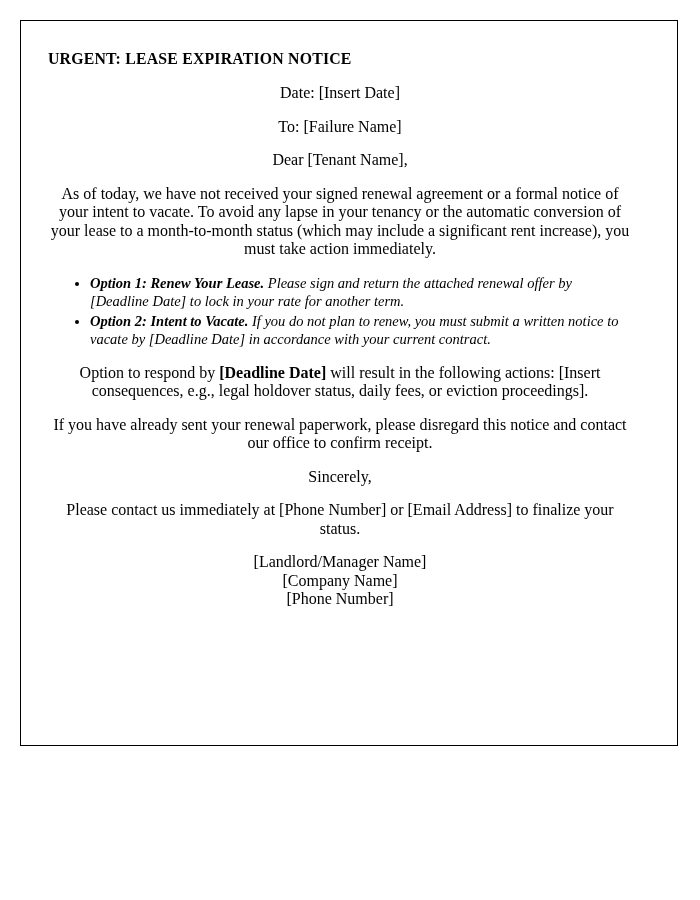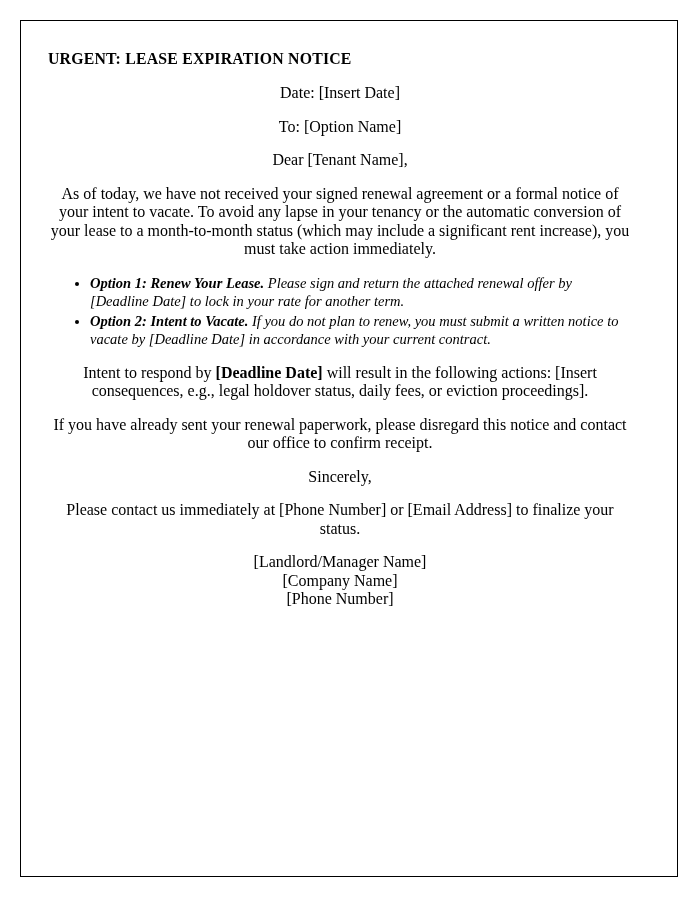--- a/index.html
+++ b/index.html
@@ -14,21 +14,21 @@
     background: #ffffff;
     font-family: "Liberation Serif", serif;
     color: #000000;
     overflow: hidden;
   }
   .letter-frame {
     position: absolute;
     left: 20px;
     top: 20px;
     width: 658px;
-    height: 857px;
+    height: 726px;
     border: 1px solid #000000;
     box-sizing: border-box;
     padding: 29px 45px 30px 27px;
   }
   .letter-frame h1 {
     font-size: 15.8px;
     font-weight: bold;
     margin: 0 0 16px 0;
     letter-spacing: 0.2px;
   }
@@ -58,34 +58,34 @@
 </head>
 <body>
 
 <div class="page">
   <div class="letter-frame">
 
     <h1>URGENT: LEASE EXPIRATION NOTICE</h1>
 
     <p>Date: [Insert Date]</p>
 
-    <p><span>To: [Option Name]</span><br></p>
+    <p><span>To: [Failure Name]</span><br></p>
 
     <p>Dear [Tenant Name],</p>
 
 
     <p>As of today, we have not received your signed renewal agreement or a formal notice of your intent to vacate. To avoid any lapse in your tenancy or the automatic conversion of your lease to a month-to-month status (which may include a significant rent increase), you must take action immediately.</p>
 
 
     <ul>
       <li><strong>Option 1: Renew Your Lease.</strong><span> Please sign and return the attached renewal offer by [Deadline Date] to lock in your rate for another term.</span></li>
       <li><strong>Option 2: Intent to Vacate.</strong><span> If you do not plan to renew, you must submit a written notice to vacate by [Deadline Date] in accordance with your current contract.</span></li>
     </ul>
 
-    <p><span>Intent to respond by </span><strong>[Deadline Date]</strong><span> will result in the following actions: [Insert consequences, e.g., legal holdover status, daily fees, or eviction proceedings].</span></p>
+    <p><span>Option to respond by </span><strong>[Deadline Date]</strong><span> will result in the following actions: [Insert consequences, e.g., legal holdover status, daily fees, or eviction proceedings].</span></p>
 
     <p>If you have already sent your renewal paperwork, please disregard this notice and contact our office to confirm receipt.</p>
 
     <p>Sincerely,</p>
 
     <p>Please contact us immediately at [Phone Number] or [Email Address] to finalize your status.</p>
 
     <p><span>[Landlord/Manager Name]</span><br><span>[Company Name]</span><br><span>[Phone Number]</span></p>
 
   </div>

